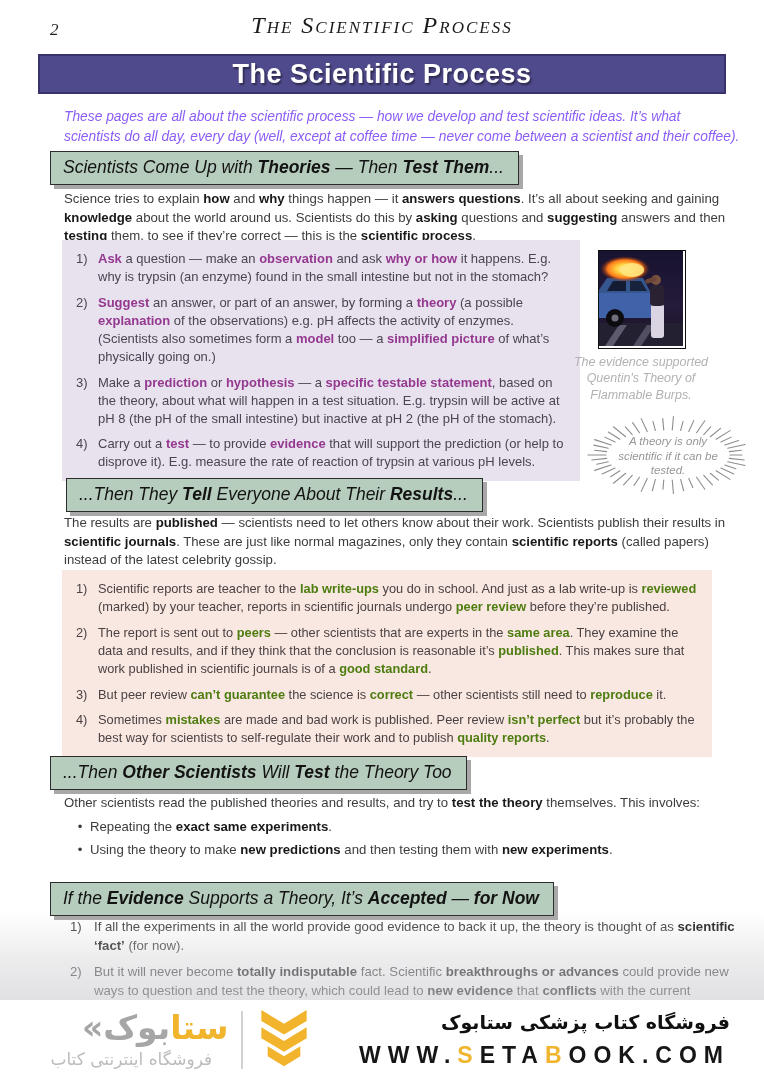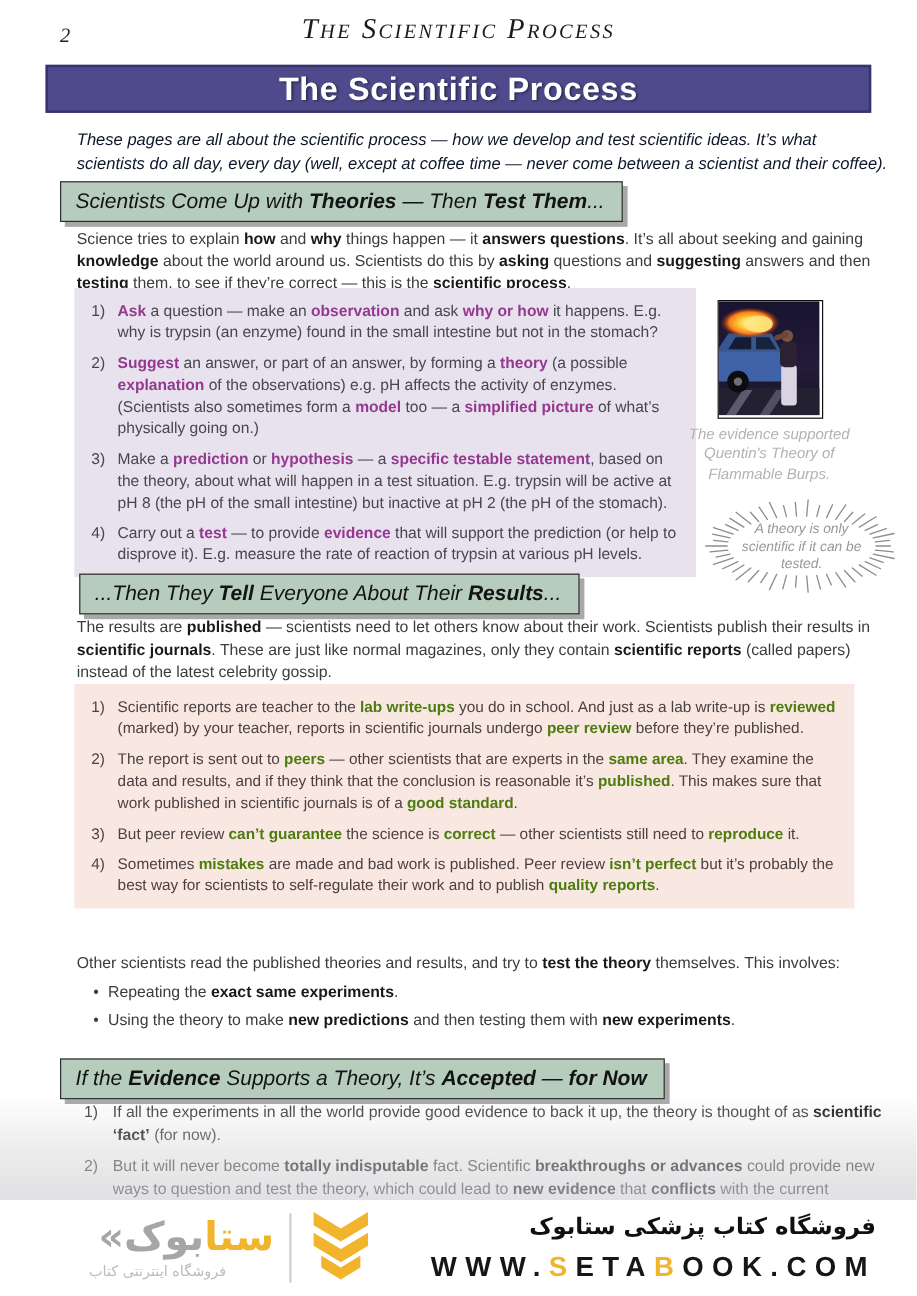--- a/index.html
+++ b/index.html
@@ -13,21 +13,21 @@
             font-family:"Liberation Serif",serif;font-style:italic;font-variant:small-caps;
             font-size:24px;letter-spacing:2px;color:#1b1b1b;}
 
   
   .banner{position:absolute;left:38px;top:54px;width:688px;height:40px;background:#4f4a8b;
           border:2px solid #38326e;box-sizing:border-box;display:flex;align-items:center;justify-content:center;}
   .banner-title{color:#ffffff;font-weight:bold;font-size:27px;letter-spacing:.5px;
           text-shadow:1.5px 1.5px 2px rgba(0,0,0,.45);}
 
   .intro{position:absolute;left:64px;top:107px;width:676px;font-style:italic;
-         font-size:13.8px;line-height:1.42;color:#0f172a;}
+         font-size:13.8px;line-height:1.42;color:#8b5cf6;}
 
   
   .shead{position:absolute;left:50px;background:#b6cdbd;border:1px solid #2c2c2c;
          box-shadow:4px 4px 0 #a8a8a8;padding:5px 14px 6px 12px;font-style:italic;
          font-size:17.5px;color:#131313;white-space:nowrap;}
   .shead .em{font-weight:bold;}
 
   .body-text{font-size:13.2px;line-height:1.42;color:#3c3c3c;}
   .body-text .em{font-weight:bold;color:#191919;}
 
@@ -73,21 +73,21 @@
         background:linear-gradient(to bottom,rgba(224,224,226,0) 0%,rgba(212,212,215,.45) 55%,rgba(205,205,209,.6) 100%);}
 
   
   .footer{position:absolute;left:0;top:1000px;width:764px;height:80px;background:#ffffff;
           display:flex;align-items:center;justify-content:space-between;padding:0 34px;box-sizing:border-box;}
   .footer-left{display:flex;align-items:center;gap:12px;}
   .brand-block{text-align:center;}
   .brand{font-family:"DejaVu Sans",sans-serif;font-size:33px;font-weight:bold;color:#a6a6a6;direction:rtl;line-height:1.05;margin-left:48px;}
   .brand .em{color:#f0b42d;}
   .brand .guillemet{color:#a6a6a6;}
-  .tagline{font-family:"DejaVu Sans",sans-serif;font-size:12px;color:#bcbcbc;direction:rtl;margin-top:3px;}
+  .tagline{font-family:"DejaVu Sans",sans-serif;font-size:17px;color:#bcbcbc;direction:rtl;margin-top:3px;}
   .divider{width:2px;height:58px;background:#d2d2d2;}
   .footer-right{text-align:right;}
   .store-line{font-family:"DejaVu Sans",sans-serif;font-size:19px;font-weight:bold;color:#101010;
               direction:rtl;margin-bottom:9px;}
   .url{font-size:23px;font-weight:bold;letter-spacing:7px;color:#161616;font-family:"Liberation Sans",sans-serif;}
   .url .em{color:#f0b42d;}
 </style>
 </head>
 <body>
 
@@ -225,20 +225,21 @@
       <div class="li">
         <span class="marker">3)</span>
         <span class="litext"><span>But peer review </span><span class="em">can’t guarantee</span><span> the science is </span><span class="em">correct</span><span> — other scientists still need to </span><span class="em">reproduce</span><span> it.</span></span>
       </div>
       <div class="li">
         <span class="marker">4)</span>
         <span class="litext"><span>Sometimes </span><span class="em">mistakes</span><span> are made and bad work is published.  Peer review </span><span class="em">isn’t perfect</span><span> but it’s probably the best way for scientists to self-regulate their work and to publish </span><span class="em">quality reports</span><span>.</span></span>
       </div>
     </div>
 
+  <div class="shead h3"><span>...Then </span><span class="em">Other Scientists</span><span> Will </span><span class="em">Test</span><span> the Theory Too</span></div>
   <div class="body-text p3">
     <div><span>Other scientists read the published theories and results, and try to </span><span class="em">test the theory</span><span> themselves.  This involves:</span></div>
     <div class="bullets">
         <div class="li">
           <span class="marker b">•</span>
           <span class="litext"><span>Repeating the </span><span class="em">exact same experiments</span><span>.</span></span>
         </div>
         <div class="li">
           <span class="marker b">•</span>
           <span class="litext"><span>Using the theory to make </span><span class="em">new predictions</span><span> and then testing them with </span><span class="em">new experiments</span><span>.</span></span>

